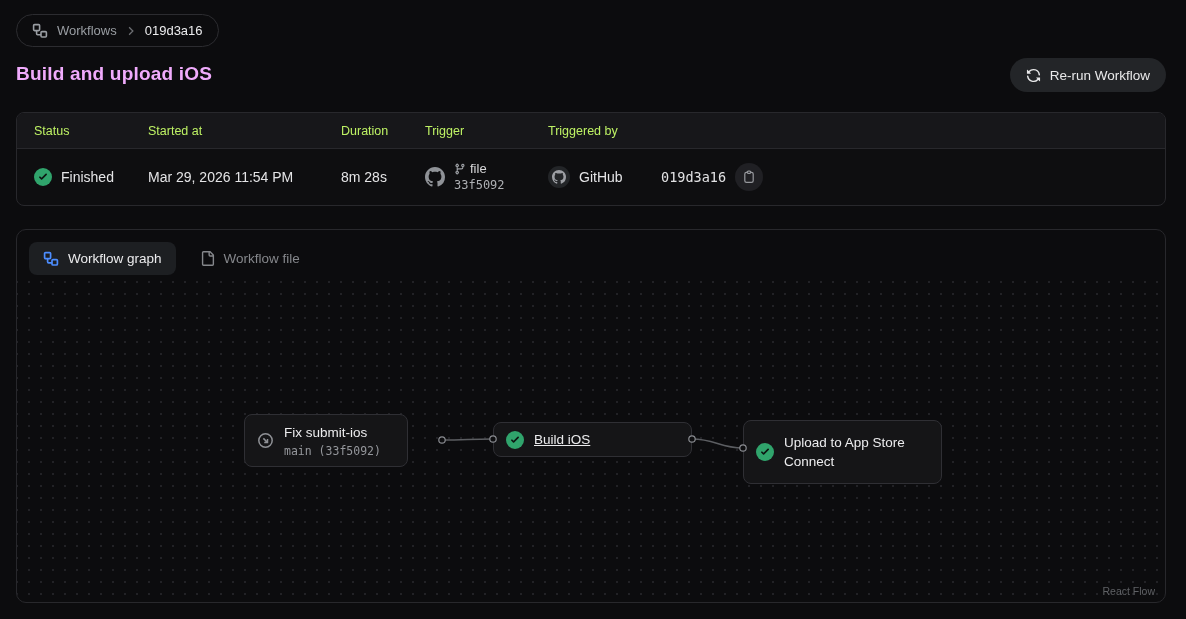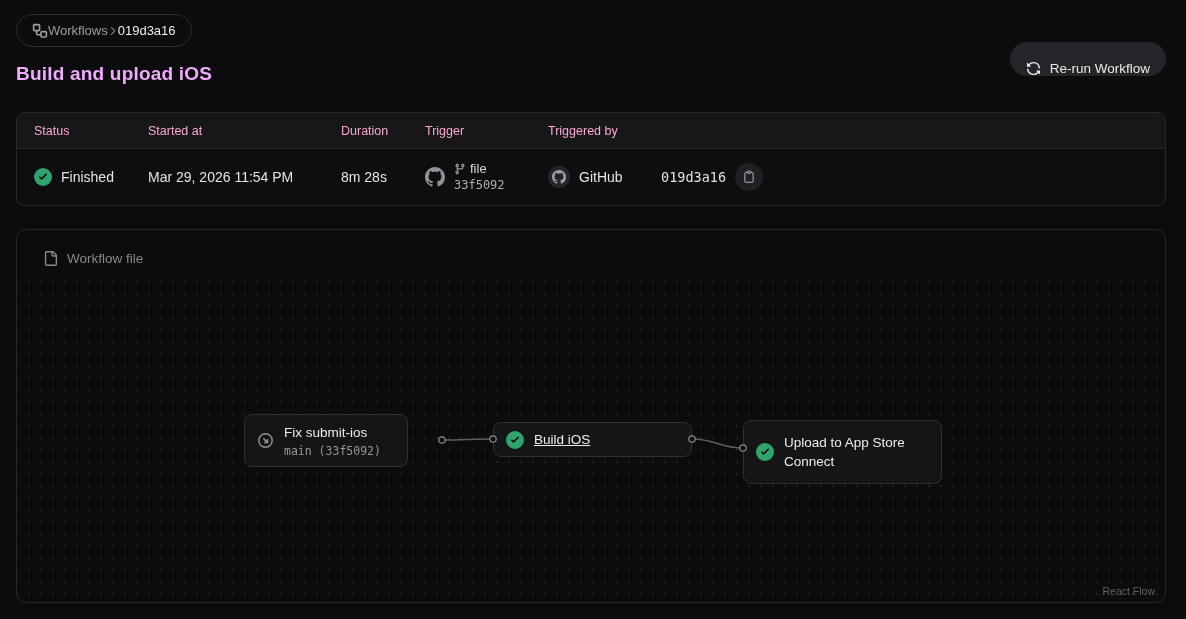--- a/index.html
+++ b/index.html
@@ -9,52 +9,52 @@
     font-family:"Liberation Sans", sans-serif;
     color:#ececee;
     position:relative;
     overflow:hidden;
   }
   .mono { font-family:"DejaVu Sans Mono", monospace; }
 
   
   .breadcrumb {
     position:absolute; left:16px; top:14px; height:33px;
-    display:inline-flex; align-items:center; gap:0;
+    display:inline-flex; align-items:center; gap:9px;
     padding:0 15px; border:1px solid #2c2c30; border-radius:999px;
   }
   .breadcrumb .crumb-section { color:#9a9ea3; font-size:13px; cursor:pointer; }
   .breadcrumb .crumb-current { color:#ececee; font-size:13px; }
   .crumb-chevron { color:#6d6f73; display:flex; }
 
   
   .page-title {
     position:absolute; left:16px; top:63px;
     font-size:19px; font-weight:700; letter-spacing:.2px; color:#f0abfc;
   }
   .rerun-btn {
-    position:absolute; right:20px; top:42px; height:34px;
-    display:inline-flex; align-items:flex-end; gap:9px; padding:0 16px;
+    position:absolute; right:20px; top:58px; height:34px;
+    display:inline-flex; align-items:center; gap:9px; padding:0 16px;
     background:#232528; border:none; border-radius:999px;
     color:#e9e9ea; font-size:13.5px; font-family:inherit; cursor:pointer;
   }
 
   
   .run-table {
     position:absolute; left:16px; top:112px; width:1150px;
     border:1px solid #28282c; border-radius:8px; overflow:hidden;
     background:#0e0e10;
   }
   .tgrid {
     display:grid;
     grid-template-columns:114px 193px 84px 123px 113px 1fr;
     padding-left:17px; align-items:center;
   }
   .thead { height:36px; background:#17171a; border-bottom:1px solid #28282c; }
-  .thead .th { font-size:12.5px; color:#f9a8d4; }
+  .thead .th { font-size:12.5px; color:#bef264; }
   .trow { height:56px; }
   .cell { display:flex; align-items:center; gap:9px; font-size:14px; color:#e4e4e6; }
   .status-check { flex:0 0 auto; display:flex; }
   .trigger-lines { display:flex; flex-direction:column; line-height:15px; gap:2px; }
   .trigger-branch { display:flex; align-items:center; gap:4px; font-size:13px; color:#d8d8da; }
   .trigger-commit { font-size:12px; color:#aeb0b4; }
   .avatar {
     width:22px; height:22px; border-radius:50%; background:#232528;
     display:flex; align-items:center; justify-content:center; color:#9d9fa4;
   }
@@ -190,20 +190,30 @@
         </span>
       </button>
     </div>
   </div>
 </section>
 
 <section class="panel">
   <div class="dots"></div>
 
   <div class="tabsbar">
+    <button class="tab active">
+      <span class="tab-icon">
+        <svg width="16" height="16" viewBox="0 0 16 16" fill="none" stroke="currentColor" stroke-width="1.7">
+          <rect x="1.6" y="1.6" width="6" height="6" rx="1"></rect>
+          <rect x="9" y="8.6" width="5.4" height="5.4" rx="1"></rect>
+          <path d="M4.6 7.6v3.2a1 1 0 0 0 1 1H9"></path>
+        </svg>
+      </span>
+      <span>Workflow graph</span>
+    </button>
     <button class="tab inactive">
       <span class="tab-icon">
         <svg width="15" height="15" viewBox="0 0 16 16" fill="currentColor">
             <path d="M2 1.75C2 .784 2.784 0 3.75 0h6.586c.464 0 .909.184 1.237.513l2.914 2.914c.329.328.513.773.513 1.237v9.586A1.75 1.75 0 0 1 13.25 16h-9.5A1.75 1.75 0 0 1 2 14.25Zm1.75-.25a.25.25 0 0 0-.25.25v12.5c0 .138.112.25.25.25h9.5a.25.25 0 0 0 .25-.25V6h-2.75A1.75 1.75 0 0 1 9 4.25V1.5Zm6.75.062V4.25c0 .138.112.25.25.25h2.688l-.011-.013-2.914-2.914Z"></path>
           </svg>
       </span>
       <span>Workflow file</span>
     </button>
   </div>
 

